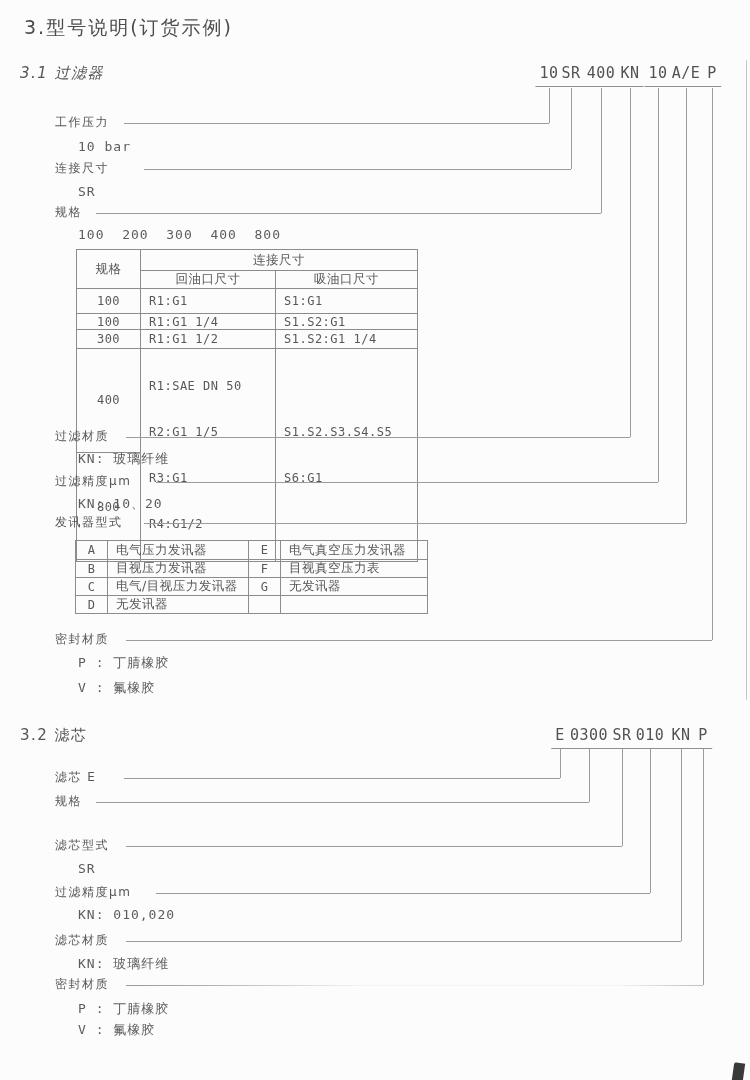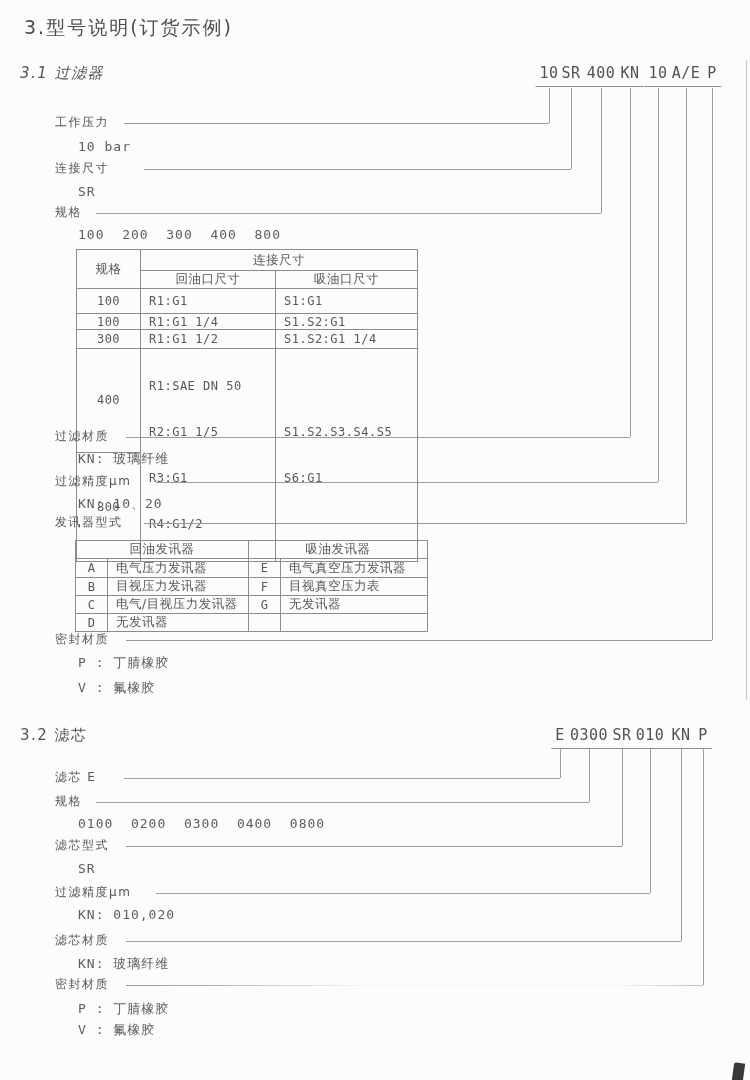--- a/index.html
+++ b/index.html
@@ -149,24 +149,20 @@
   <div class="hline" style="left:144px; top:523px; width:542px;"></div>
 
   <table class="spec" style="left:75px; top:540px; width:352px;">
     <colgroup>
         <col style="width:32px">
         <col style="width:141px">
         <col style="width:32px">
         <col style="width:147px">
       </colgroup>
     <tbody>
-        <tr style="height:18px">
-      <td colspan="2" class="c">回油发讯器</td>
-      <td colspan="2" class="c">吸油发讯器</td>
-    </tr>
     <tr style="height:19px">
       <td class="c m">A</td>
       <td>电气压力发讯器</td>
       <td class="c m">E</td>
       <td>电气真空压力发讯器</td>
     </tr>
     <tr style="height:18px">
       <td class="c m">B</td>
       <td>目视压力发讯器</td>
       <td class="c m">F</td>
@@ -206,21 +202,20 @@
   <div class="vline" style="left:622px; top:749px; height:97px;"></div>
   <div class="vline" style="left:650px; top:749px; height:144px;"></div>
   <div class="vline" style="left:681px; top:749px; height:192px;"></div>
   <div class="vline" style="left:703px; top:749px; height:236px;"></div>
 
   <div class="lbl" style="left:55px; top:769px;">滤芯 E</div>
   <div class="hline" style="left:124px; top:778px; width:436px;"></div>
 
   <div class="lbl" style="left:55px; top:793px;">规格</div>
   <div class="hline" style="left:96px; top:802px; width:493px;"></div>
-  <div class="val" style="left:78px; top:816px;">0100  0200  0300  0400  0800</div>
 
   <div class="lbl" style="left:55px; top:837px;">滤芯型式</div>
   <div class="hline" style="left:126px; top:846px; width:496px;"></div>
   <div class="val" style="left:78px; top:861px;">SR</div>
 
   <div class="lbl" style="left:55px; top:884px;">过滤精度μm</div>
   <div class="hline" style="left:156px; top:893px; width:494px;"></div>
   <div class="val" style="left:78px; top:907px;">KN: 010,020</div>
 
   <div class="lbl" style="left:55px; top:932px;">滤芯材质</div>

